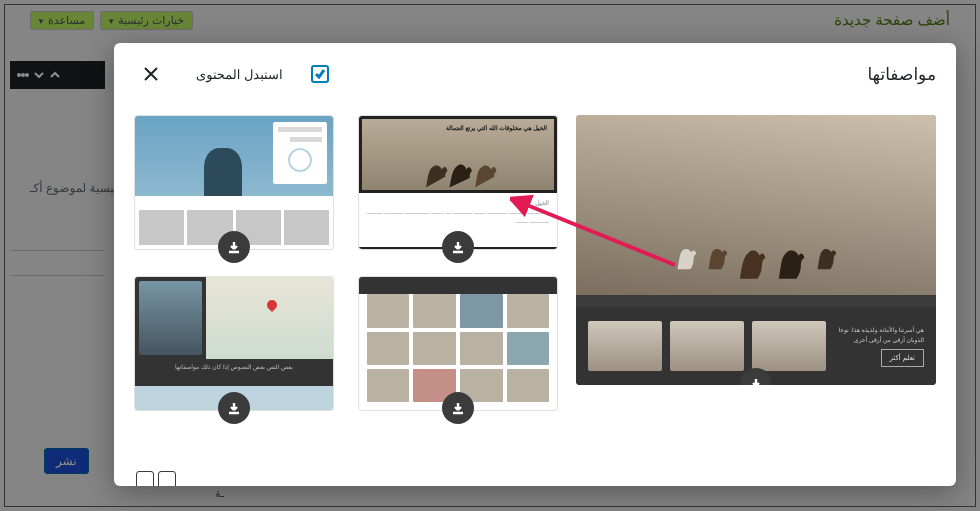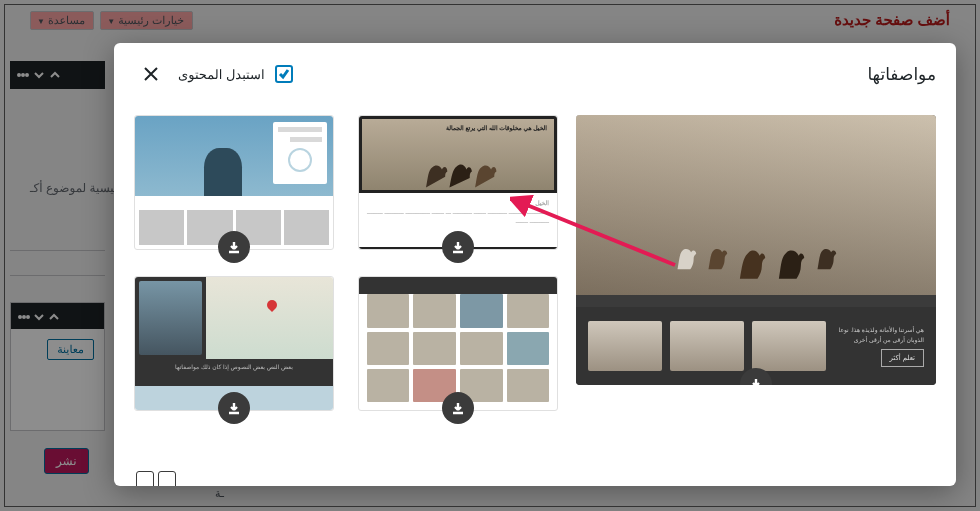--- a/index.html
+++ b/index.html
@@ -1,43 +1,43 @@
 <!DOCTYPE html>
 <html dir="rtl" lang="ar"><head>
 <meta charset="utf-8">
 <style>
 * { margin:0; padding:0; box-sizing:border-box; }
 body { font-family: -apple-system, "Segoe UI", Tahoma, sans-serif; background:#fff; width:980px; height:511px; overflow:hidden; position:relative; }
 
 
 .bg { position:absolute; inset:0; background:#f0f0f1; filter:brightness(.85); }
 .bg-top { position:absolute; top:11px; left:0; right:0; display:flex; justify-content:space-between; padding:0 30px; }
-.bg-title { direction:rtl; font-size:15px; font-weight:700; color:#b91c1c; }
+.bg-title { direction:rtl; font-size:15px; font-weight:400; color:#4d7c0f; }
 .bg-btns { display:flex; gap:6px; }
-.bg-btn { background:#fca5a5; border:1px solid #c3c4c7; color:#50575e; font-size:11px; padding:2px 8px 2px 6px; border-radius:2px; }
+.bg-btn { background:#bef264; border:1px solid #c3c4c7; color:#50575e; font-size:11px; padding:2px 8px 2px 6px; border-radius:2px; }
 .bg-btn .tri { font-size:8px; }
 .bg-blackbar { position:absolute; top:61px; left:10px; width:95px; height:28px; background:#1d2327; display:flex; align-items:center; justify-content:flex-end; gap:2px; padding:0 6px; }
 .bg-blackbar svg { width:14px; height:14px; stroke:#fff; fill:none; stroke-width:2; }
 .bg-placeholder { position:absolute; top:181px; left:30px; color:#646970; font-size:12px; direction:rtl; }
 .bg-line { position:absolute; left:10px; width:95px; height:1px; background:#c3c4c7; }
 .bg-box { position:absolute; left:10px; width:95px; border:1px solid #c3c4c7; background:#fff; }
 .bg-smallbar { height:26px; background:#1d2327; display:flex; align-items:center; justify-content:flex-end; padding:0 6px; gap:2px;}
 .bg-smallbar svg{width:13px;height:13px;stroke:#fff;fill:none;stroke-width:2;}
 .bg-preview { margin:10px; display:inline-block; padding:3px 9px; border:1px solid #0071a1; color:#0071a1; font-size:11px; border-radius:2px;}
-.bg-publish { position:absolute; top:448px; left:44px; background:#be185d; border:1px solid #0071a1; color:#fff; font-size:12px; padding:5px 11px; border-radius:3px;}
+.bg-publish { position:absolute; top:448px; left:44px; background:#1d4ed8; border:1px solid #0071a1; color:#fff; font-size:12px; padding:5px 11px; border-radius:3px;}
 .bg-bottomtext { position:absolute; bottom:11px; right:756px; font-size:11px; color:#50575e; direction:rtl;}
 
 
 .dim { position:absolute; inset:0; background:rgba(0,0,0,.35); }
 
 
 .modal { position:absolute; top:43px; left:114px; right:24px; bottom:25px; background:#fff; border-radius:6px; box-shadow:0 6px 30px rgba(0,0,0,.35); display:flex; flex-direction:column; overflow:hidden;}
 .modal-head { display:flex; justify-content:space-between; align-items:center; padding:14px 20px 10px; direction:rtl;}
 .modal-title { font-size:17px; font-weight:400; color:#1d2327; }
-.head-left { display:flex; align-items:center; gap:10px; direction:rtl;}
+.head-left { display:flex; align-items:center; gap:28px; direction:rtl;}
 .checkbox { width:18px; height:18px; border:2px solid #007cba; border-radius:3px; display:flex; align-items:center; justify-content:center;}
 .checkbox svg{width:12px;height:12px;stroke:#007cba;fill:none;stroke-width:3;}
 .check-label { font-size:13px; color:#1d2327; }
 .close { width:34px; height:34px; display:flex; align-items:center; justify-content:center; cursor:pointer;}
 .close svg{width:18px;height:18px;stroke:#1d2327;stroke-width:2;fill:none;}
 
 .modal-body { flex:1; padding:14px 20px 20px; display:flex; gap:18px; direction:rtl;}
 
 
 .big { flex:0 0 360px; background:#3b3b3b; border-radius:4px; position:relative; overflow:hidden; height:270px; align-self:flex-start;}
@@ -126,37 +126,20 @@
       </svg>
     <svg>
         <circle cx="3" cy="7" r="1"></circle>
         <circle cx="7" cy="7" r="1"></circle>
         <circle cx="11" cy="7" r="1"></circle>
       </svg>
   </div>
   <div class="bg-placeholder">…رئيسية لموضوع أكـ</div>
   <div class="bg-line" style="top:250px"></div>
   <div class="bg-line" style="top:275px"></div>
-  <div class="bg-box" style="top:302px">
-     <div class="bg-smallbar">
-       <svg>
-          <path d="M3 9l4-4 4 4"></path>
-        </svg>
-       <svg>
-          <path d="M3 5l4 4 4-4"></path>
-        </svg>
-       <svg>
-          <circle cx="3" cy="7" r="1"></circle>
-          <circle cx="7" cy="7" r="1"></circle>
-          <circle cx="11" cy="7" r="1"></circle>
-        </svg>
-     </div>
-     <span class="bg-preview">معاينة</span>
-     <div style="height:60px"></div>
-  </div>
   <span class="bg-publish">نشر</span>
   <span class="bg-bottomtext">ـة</span>
 </div>
 
 <div class="dim"></div>
 
 <div class="modal">
   <div class="modal-head">
     <span class="modal-title">مواصفاتها</span>
     <div class="head-left">

